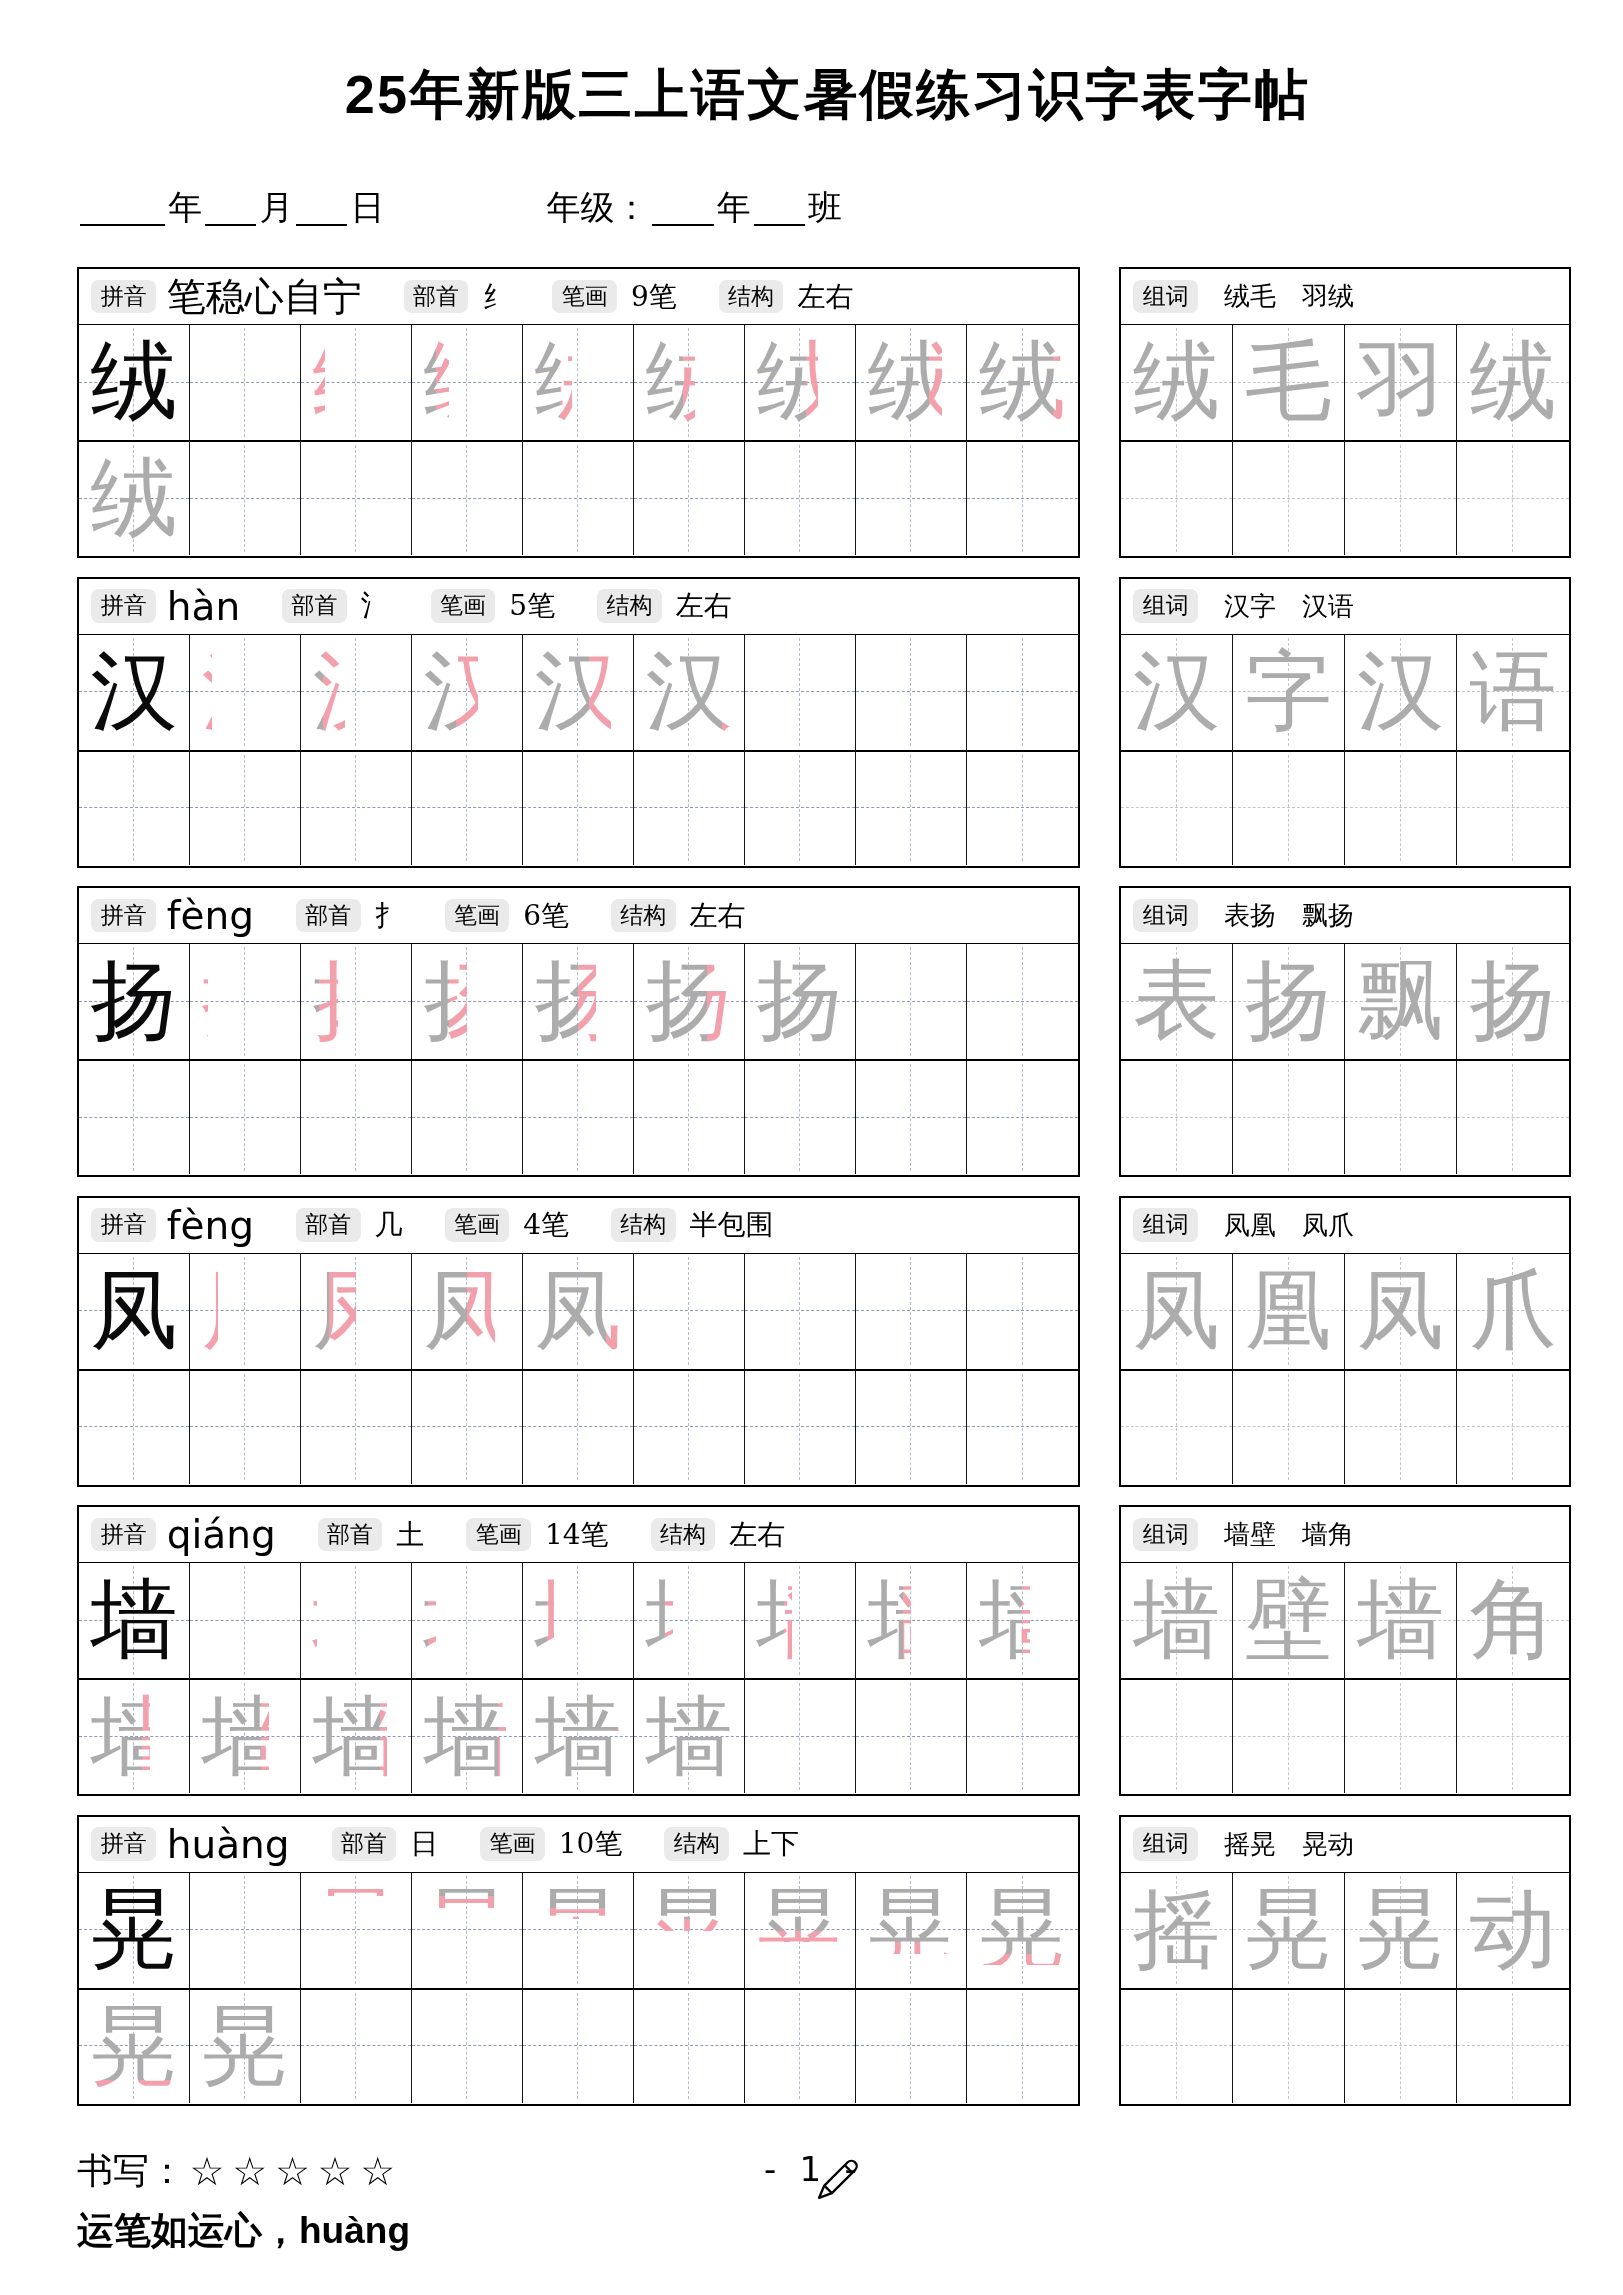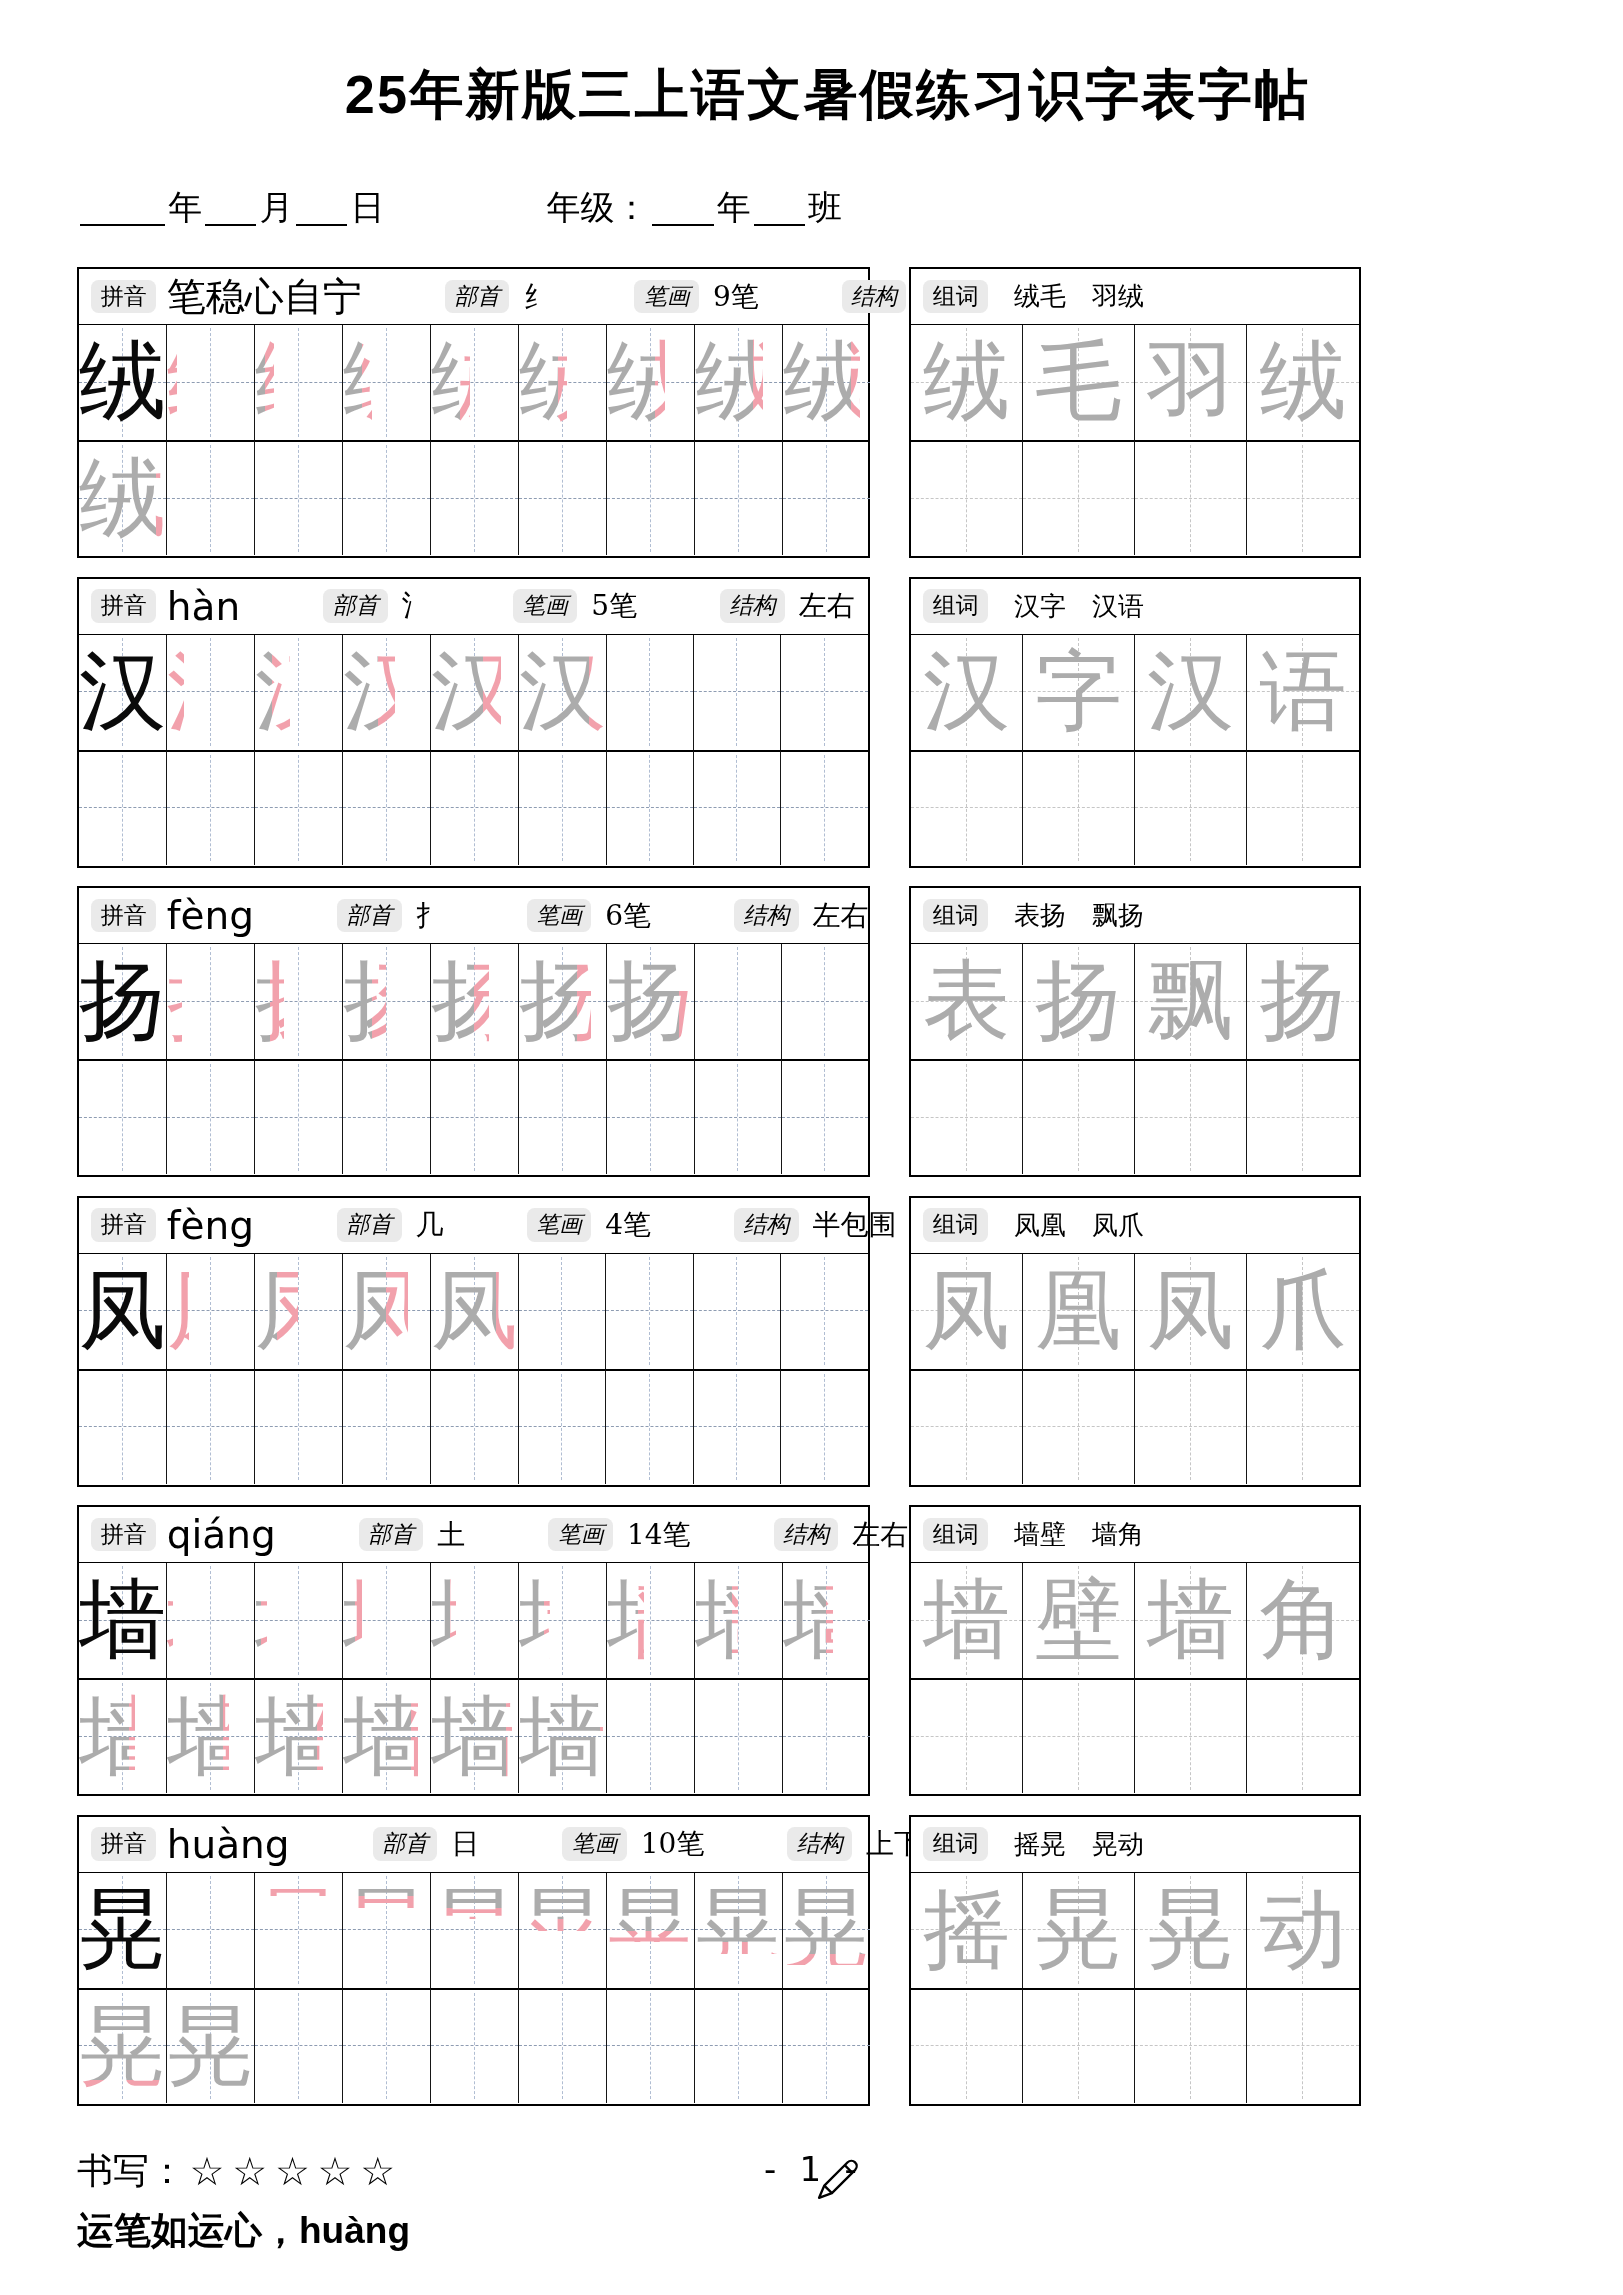--- a/index.html
+++ b/index.html
@@ -22,33 +22,33 @@
   .blank{display:inline-block;border-bottom:2.3px solid #000;height:9.3px;margin:0 3.1px 4.6px 3.1px;}
   .b-year{width:85px}.b-month{width:51px}.b-day{width:51px}
   .b-grade{width:62px}.b-class{width:51px}
   .name-blank{width:255px;border-bottom:3.1px solid #000;height:9.3px;margin:0 0 0 10.8px;}
   .g-class{margin-left:162px;display:inline-flex;align-items:flex-end;}
   .g-name{margin-left:28px;display:inline-flex;align-items:flex-end;}
   
   .blocks{position:absolute;top:267px;left:77px;display:flex;flex-direction:column;gap:18.5px;}
   .block{display:flex;gap:39px;}
   .card{border:2.3px solid #000;height:291px;box-sizing:border-box;background:#fff;}
-  .card.left{width:793px;--vg:#b0bdd2;--hg:#8e9cb2;}
+  .card.left{width:1003px;--vg:#b0bdd2;--hg:#8e9cb2;}
   .card.right{width:452px;--vg:#c6c6c6;--hg:#c6c6c6;}
   .card-header{
     height:56px;display:flex;align-items:center;padding:0 12.4px;
     border-bottom:1.5px solid #000;box-sizing:border-box;
   }
   .chip{
     background:#eaeaea;border-radius:7.7px;padding:3.9px 9.3px;font-size:23px;
     font-family:"DejaVu Serif","Liberation Serif",serif;line-height:1.1;flex:none;
   }
   .hval{font-family:"DejaVu Serif","Liberation Serif",serif;font-size:28px;margin-left:14px;flex:none;}
   .hval.pinyin{font-family:"DejaVu Sans","Liberation Sans",sans-serif;font-size:39px;margin-left:10.8px;font-weight:500;}
-  .hgap{margin-left:83px;font-style:italic;}
+  .hgap{margin-left:42px;}
   .hval.word{margin-left:26px;font-size:26px;}
   .grid{display:grid;}
   .grid.cols9{grid-template-columns:repeat(9,1fr);grid-auto-rows:115px;}
   .grid.cols4{grid-template-columns:repeat(4,1fr);grid-auto-rows:115px;}
   .cell{position:relative;border-right:1.5px solid #161616;box-sizing:border-box;}
   .cols9 .cell:nth-child(9n){border-right:none;}
   .cols4 .cell:nth-child(4n){border-right:none;}
   .cols9 .cell:nth-child(n+10),.cols4 .cell:nth-child(n+5){border-top:2.3px solid #000;}
   .cell::before{content:"";position:absolute;top:3.1px;bottom:3.1px;left:50%;margin-left:-0.8px;border-left:1.5px dashed var(--vg);}
   .cell::after{content:"";position:absolute;left:0;right:0;top:50%;margin-top:-0.8px;border-top:1.5px dashed var(--hg);}

